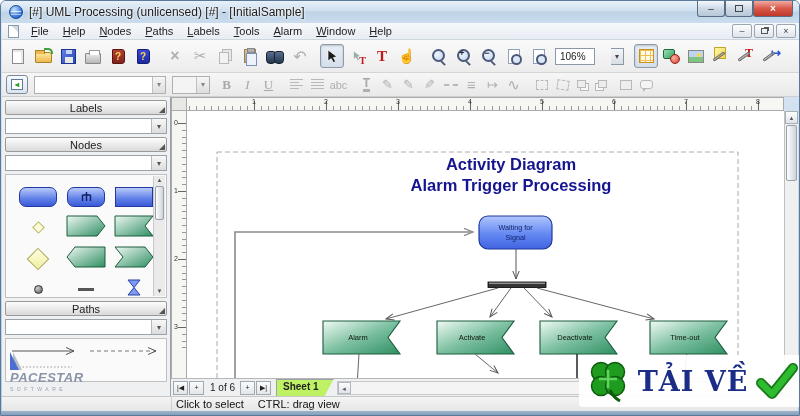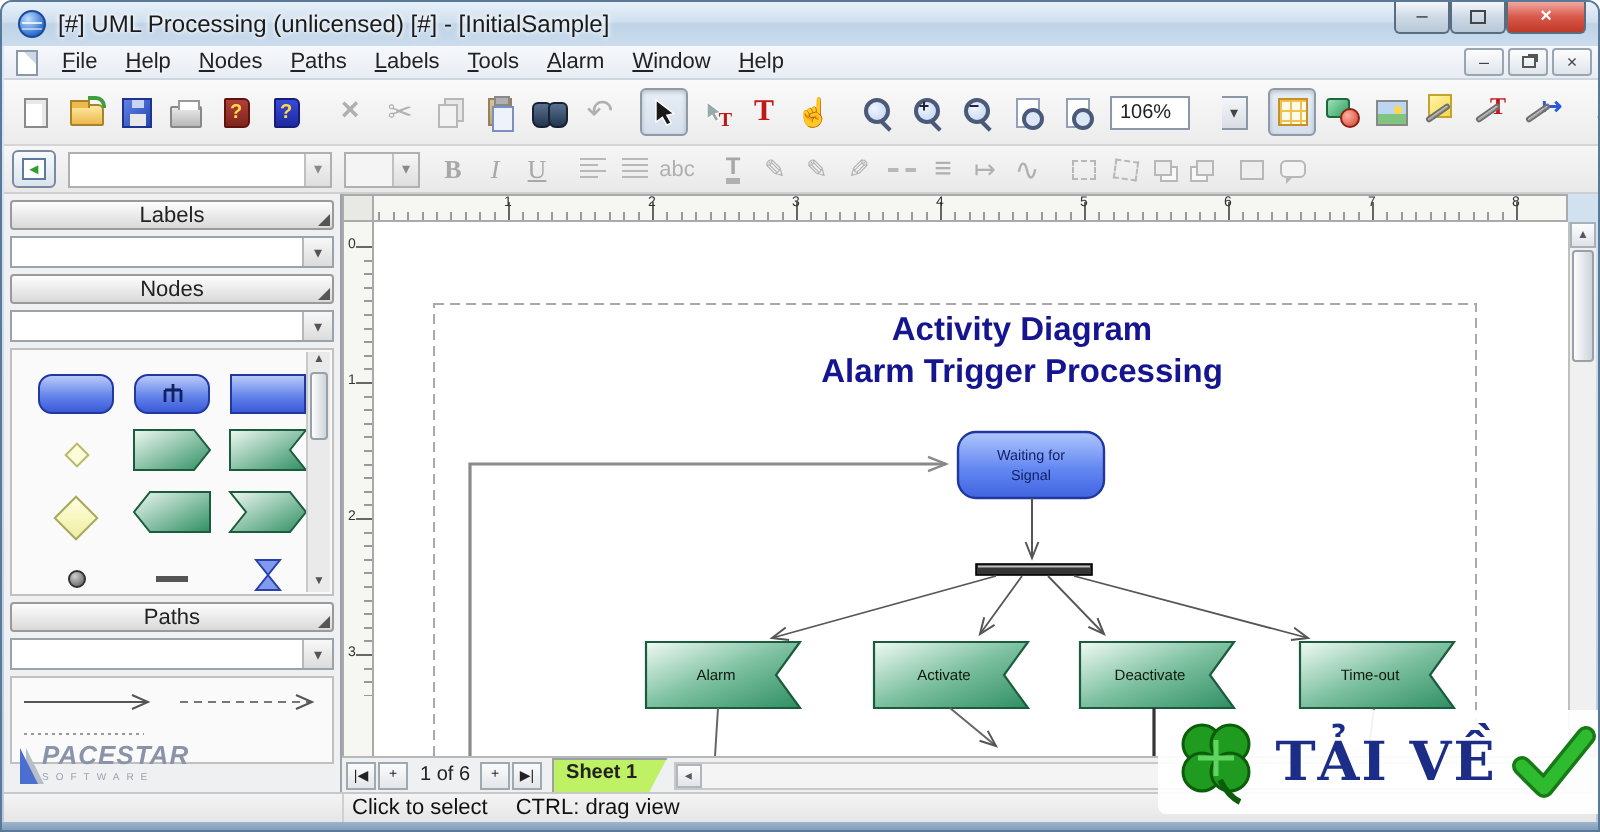--- a/index.html
+++ b/index.html
@@ -112,21 +112,21 @@
   .pal-scroll { position:absolute; right:1px; top:1px; bottom:1px; width:12px; background:#eaeaea; border-left:1px solid #c8c8c8; }
   .pal-thumb { position:absolute; left:1px; top:10px; width:9px; height:34px; background:linear-gradient(90deg,#fdfdfd,#cfd4da); border:1px solid #98a0a8; border-radius:2px; }
   .pal-arrow { position:absolute; left:0; width:11px; height:9px; font-size:6px; color:#555; text-align:center; line-height:9px; }
   .node-blue-rounded { width:38px; height:20px; border-radius:7px; background:linear-gradient(180deg,#b8cafa 0%,#5f7fe8 60%,#3a5ad8 100%); border:1px solid #2038a0; display:flex; align-items:center; justify-content:center; }
   .node-blue-rect { width:38px; height:20px; background:linear-gradient(180deg,#b8cafa 0%,#5f7fe8 60%,#3a5ad8 100%); border:1px solid #2038a0; }
   .diamond-sm { width:9px; height:9px; background:#fcfcd8; border:1px solid #b8b868; transform:rotate(45deg); }
   .diamond-lg { width:16px; height:16px; background:linear-gradient(135deg,#ffffe0,#eeeea0); border:1px solid #a8a858; transform:rotate(45deg); }
   .dot-node { width:9px; height:9px; border-radius:50%; background:radial-gradient(circle at 35% 30%,#cfcfcf,#555); border:1px solid #333; }
   .dash-node { width:16px; height:3px; background:#555; }
   .paths-panel { margin:3px 3px 0 3px; height:44px; background:#fafafa; border:1px solid #c0c0c0; padding:4px 2px; }
-  .logo { position:absolute; left:8px; bottom:4px; display:flex; align-items:flex-end; }
+  .logo { position:absolute; left:8px; bottom:4px; display:flex; align-items:flex-start;flex-direction:column; }
   .logo-mark { width:0; height:0; border-left:9px solid #4a6fd0; border-top:18px solid transparent; margin-right:2px; position:relative; filter:drop-shadow(3px 0 0 #b8bec8); }
   .logo-text .name { font-size:13px; font-style:italic; font-weight:bold; color:#8a93a8; letter-spacing:.5px; }
   .logo-text .sub { font-size:5px; letter-spacing:3.5px; color:#9aa3b0; margin-top:1px; }
 
   
   .corner-box { position:absolute; left:170px; top:96px; width:16px; height:14px; background:#e8e8e4; border:1px solid #aaa; }
   .hruler { position:absolute; left:170px; top:96px; width:613px; height:14px; background:#f6f6f2; border:1px solid #aaa; border-left:none;
     background-image:
       repeating-linear-gradient(90deg,#666 0 1px,transparent 1px 72px),
       repeating-linear-gradient(90deg,#999 0 1px,transparent 1px 7.2px);

